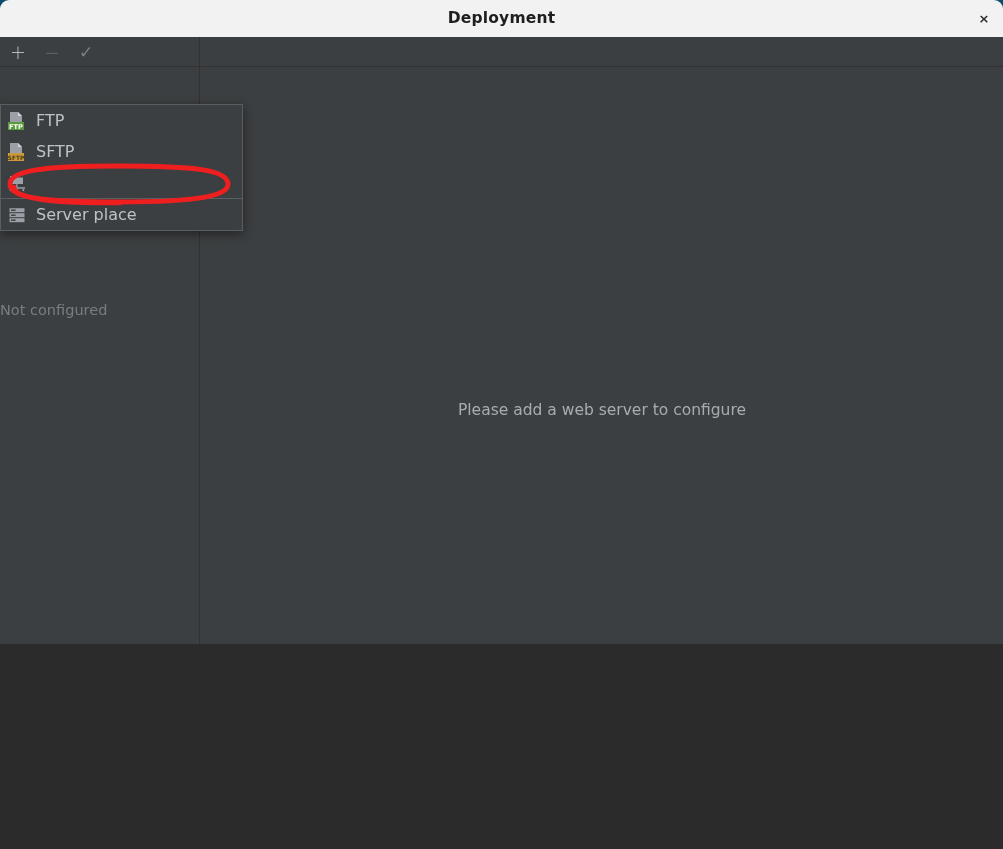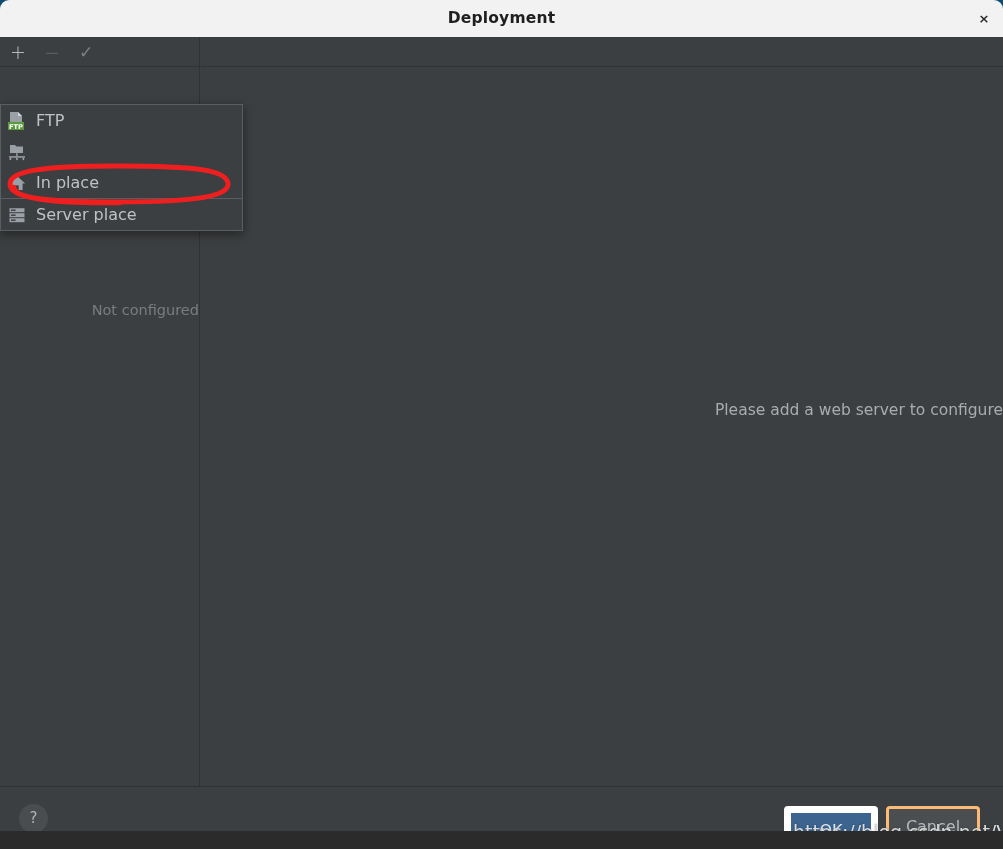--- a/index.html
+++ b/index.html
@@ -6,21 +6,21 @@
     margin: 0;
     padding: 0;
     background: #2b2b2b;
   }
   body {
     font-family: "DejaVu Sans", "Liberation Sans", sans-serif;
   }
   #app {
     position: relative;
     width: 1003px;
-    height: 831px;
+    height: 644px;
     overflow: hidden;
     background: #0c4a6e;
   }
 
   
   .titlebar {
     position: absolute;
     left: 0; top: 0;
     width: 1003px;
     height: 37px;
@@ -92,21 +92,21 @@
   }
   .tb-add   { left: 6px;  color: #b6b8b9; font-weight: 300; }
   .tb-rm    { left: 40px; color: #6f7273; font-weight: 300; }
   .tb-check { left: 74px; color: #7d8082; font-size: 17px; }
 
   .not-configured {
     position: absolute;
     left: 0;
     top: 265px;
     width: 199px;
-    text-align: right;
+    text-align: left;
     font-size: 14.5px;
     color: #7a7d7f;
   }
 
   .right-pane {
     position: absolute;
     left: 201px; top: 0;
     width: 802px;
     height: 749px;
     background: #3c3f41;
@@ -117,21 +117,21 @@
     width: 802px;
     height: 30px;
     border-bottom: 1px solid #323232;
     box-sizing: border-box;
   }
   .empty-msg {
     position: absolute;
     left: 0;
     top: 364px;
     width: 802px;
-    text-align: right;
+    text-align: center;
     font-size: 15.5px;
     color: #a9acae;
   }
 
   
   .footer {
     position: absolute;
     left: 0; top: 786px;
     width: 1003px;
     height: 63px;
@@ -279,43 +279,45 @@
             <path d="M3 1 h8 l4 4 v7 h-12 z" fill="#9aa0a6"></path>
             <path d="M11 1 l4 4 h-4 z" fill="#cfd3d6"></path>
             <rect x="1" y="11" width="16" height="8" fill="#5a9a3c"></rect>
             <text x="9" y="17.6" font-size="6.6" font-family="DejaVu Sans, sans-serif" font-weight="bold" fill="#ffffff" text-anchor="middle">FTP</text>
           </svg>
         </span>
         <span class="mlabel">FTP</span>
       </div>
 
 
+      <div class="menu-item">
+        <span class="mi-icon">
+          <svg width="20" height="20" viewBox="0 0 20 20">
+            <path d="M3 1 h8 l4 4 v7 h-12 z" fill="#9aa0a6"></path>
+            <path d="M11 1 l4 4 h-4 z" fill="#cfd3d6"></path>
+            <rect x="1" y="11" width="16" height="8" fill="#c89a3d"></rect>
+            <text x="9" y="17.6" font-size="5.8" font-family="DejaVu Sans, sans-serif" font-weight="bold" fill="#4a3a10" text-anchor="middle">SFTP</text>
+          </svg>
+        </span>
+        <span class="mlabel">SFTP</span>
+      </div>
 
       <div class="menu-item">
         <span class="mi-icon">
           <svg width="20" height="20" viewBox="0 0 20 20">
             <path d="M3 3 h5 l1.4 1.6 h6.6 v6.4 h-13 z" fill="#9aa0a6"></path>
             <rect x="9.2" y="11.2" width="1.4" height="3" fill="#9aa0a6"></rect>
             <rect x="2" y="14.2" width="16" height="1.5" fill="#9aa0a6"></rect>
             <rect x="2.6" y="15.7" width="1.6" height="2.4" fill="#9aa0a6"></rect>
             <rect x="9.1" y="15.7" width="1.6" height="2.4" fill="#9aa0a6"></rect>
             <rect x="15.6" y="15.7" width="1.6" height="2.4" fill="#9aa0a6"></rect>
           </svg>
         </span>
       </div>
 
-      <div class="menu-item">
-        <span class="mi-icon">
-          <svg width="20" height="20" viewBox="0 0 20 20">
-            <path d="M10 3 L18.2 10.4 h-2.6 v6.6 h-11.2 v-6.6 h-2.6 z" fill="#9aa0a6"></path>
-            <rect x="8.3" y="12.4" width="3.4" height="4.6" fill="#3c3f41"></rect>
-          </svg>
-        </span>
-        <span class="mlabel">In place</span>
-      </div>
 
       <div class="menu-sep"></div>
 
       <div class="menu-item">
         <span class="mi-icon">
           <svg width="20" height="20" viewBox="0 0 20 20">
             <rect x="2.5" y="3.2" width="15" height="4" fill="#9aa0a6"></rect>
             <rect x="4" y="4.5" width="4.6" height="1.4" fill="#3c3f41"></rect>
             <rect x="2.5" y="8.2" width="15" height="4" fill="#9aa0a6"></rect>
             <rect x="4" y="9.5" width="4.6" height="1.4" fill="#3c3f41"></rect>

